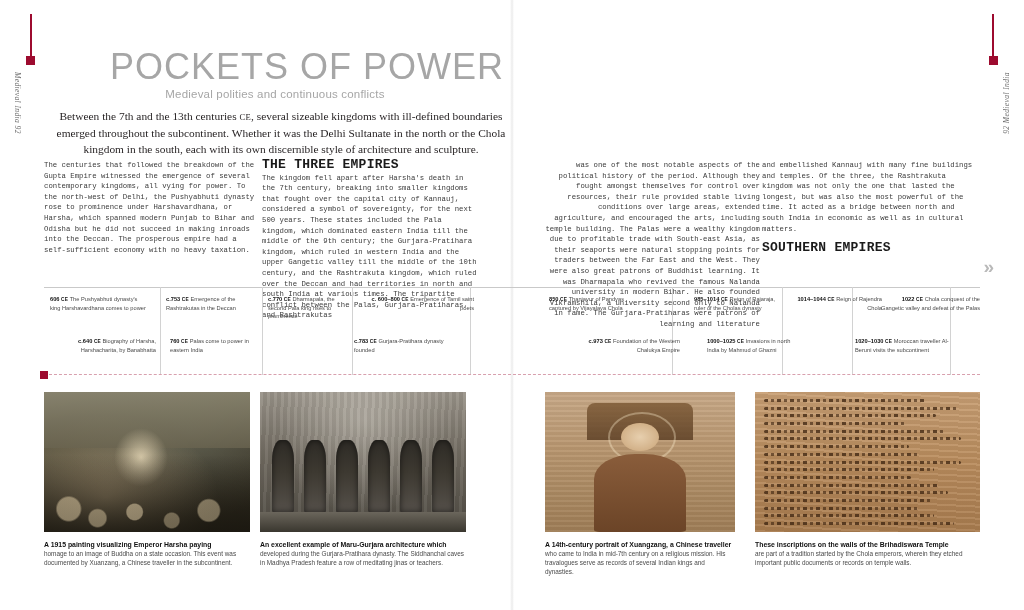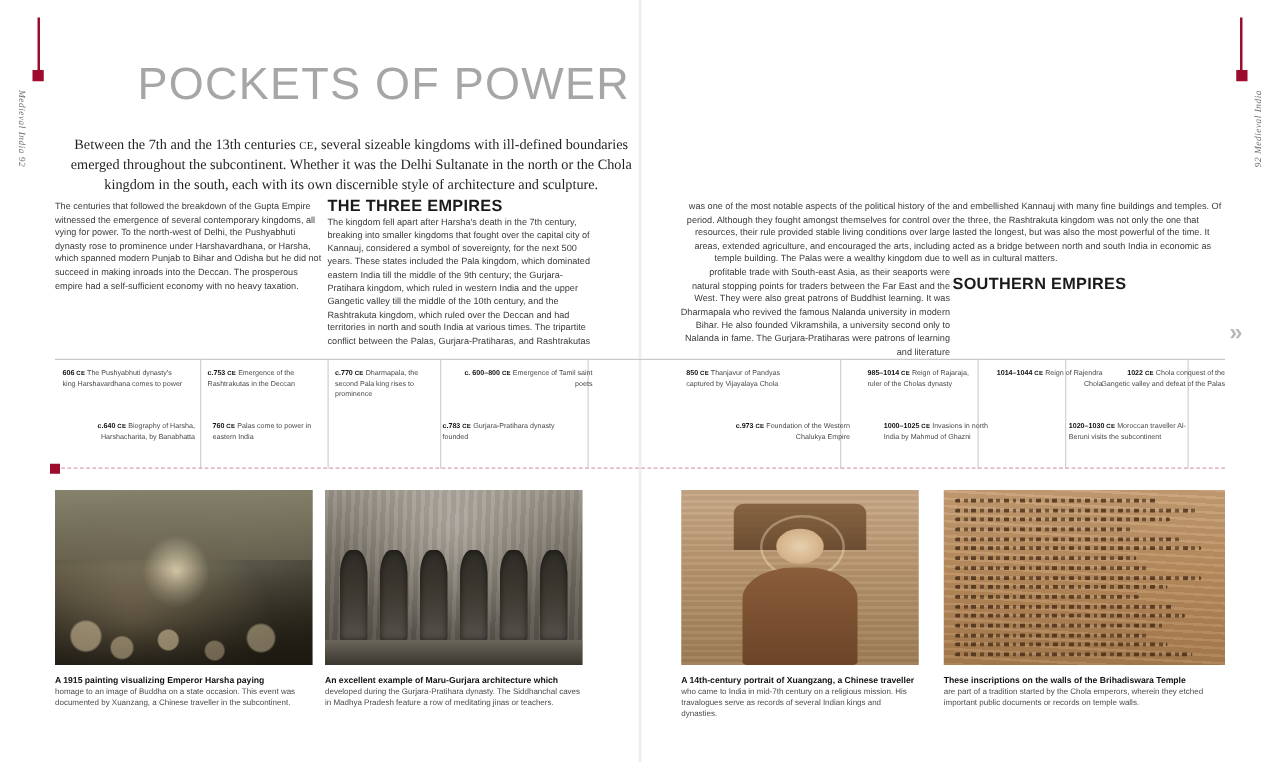--- a/index.html
+++ b/index.html
@@ -56,20 +56,21 @@
     font-family:"Liberation Serif", serif;
     font-size:11.4px;line-height:16.2px;text-align:center;color:#231f20;
   }
   .standfirst .sc{font-size:8.6px;letter-spacing:.3px;}
 
   
   .col{
     position:absolute;top:160px;width:216px;
     font-size:7.3px;line-height:10.6px;color:#3b3b3b;
     text-align:left;
+    font-family:Liberation Mono, monospace;
   }
   .col p{margin:0;}
   .col p.ind{text-indent:9px;}
   .col h3{
     margin:0 0 2px 0;font-size:13px;letter-spacing:.25px;
     font-weight:bold;color:#1a1a1a;text-transform:uppercase;
   }
   .col h3.spaced{margin-top:9px;}
   .col i{font-style:italic;}
   #col1{left:44px;}
@@ -174,20 +175,21 @@
 
   <div class="margin-rule left"></div>
   <div class="margin-sq left"></div>
   <div class="folio left">Medieval India  92</div>
 
   <div class="margin-rule right"></div>
   <div class="margin-sq right"></div>
   <div class="folio right">92  Medieval India</div>
 
   <div class="title">POCKETS OF POWER</div>
+  <div class="subtitle">Medieval polities and continuous conflicts</div>
   <div class="standfirst" id="standfirst">Between the 7th and the 13th centuries <span class="sc">CE</span>, several sizeable kingdoms with ill-defined boundaries emerged throughout the subcontinent. Whether it was the Delhi Sultanate in the north or the Chola kingdom in the south, each with its own discernible style of architecture and sculpture.</div>
 
   <div class="col" id="col1">
       <p>The centuries that followed the breakdown of the Gupta Empire witnessed the emergence of several contemporary kingdoms, all vying for power. To the north-west of Delhi, the Pushyabhuti dynasty rose to prominence under Harshavardhana, or Harsha, which spanned modern Punjab to Bihar and Odisha but he did not succeed in making inroads into the Deccan. The prosperous empire had a self-sufficient economy with no heavy taxation.</p>
     </div>
   <div class="col" id="col2">
       <h3>THE THREE EMPIRES</h3>
       <p>The kingdom fell apart after Harsha's death in the 7th century, breaking into smaller kingdoms that fought over the capital city of Kannauj, considered a symbol of sovereignty, for the next 500 years. These states included the Pala kingdom, which dominated eastern India till the middle of the 9th century; the Gurjara-Pratihara kingdom, which ruled in western India and the upper Gangetic valley till the middle of the 10th century, and the Rashtrakuta kingdom, which ruled over the Deccan and had territories in north and south India at various times. The tripartite conflict between the Palas, Gurjara-Pratiharas, and Rashtrakutas</p>
     </div>
   <div class="col" id="col3">

